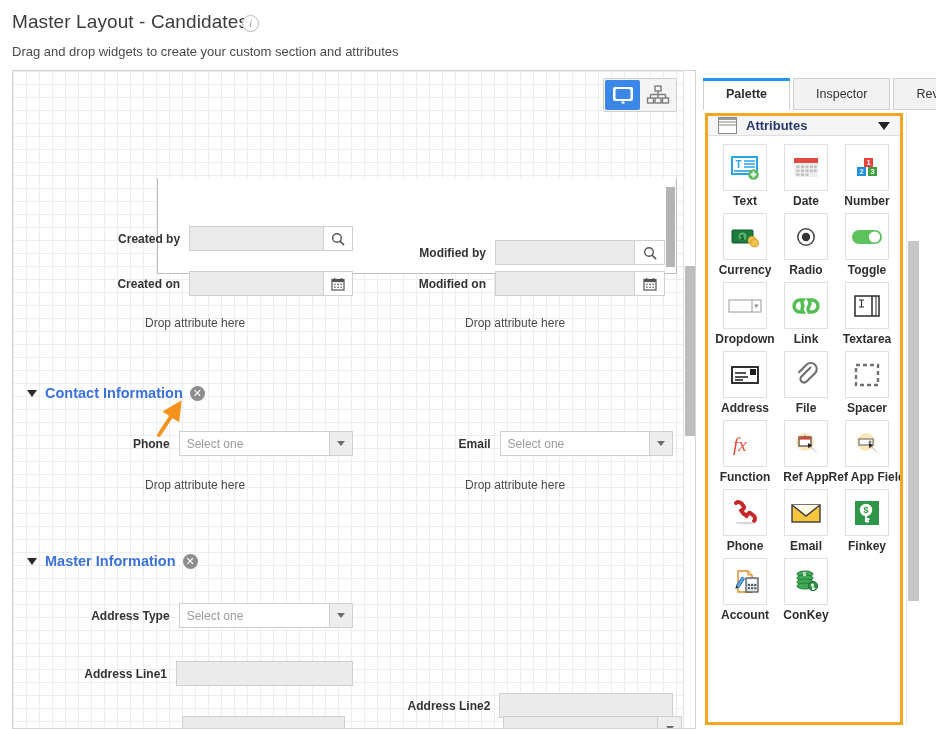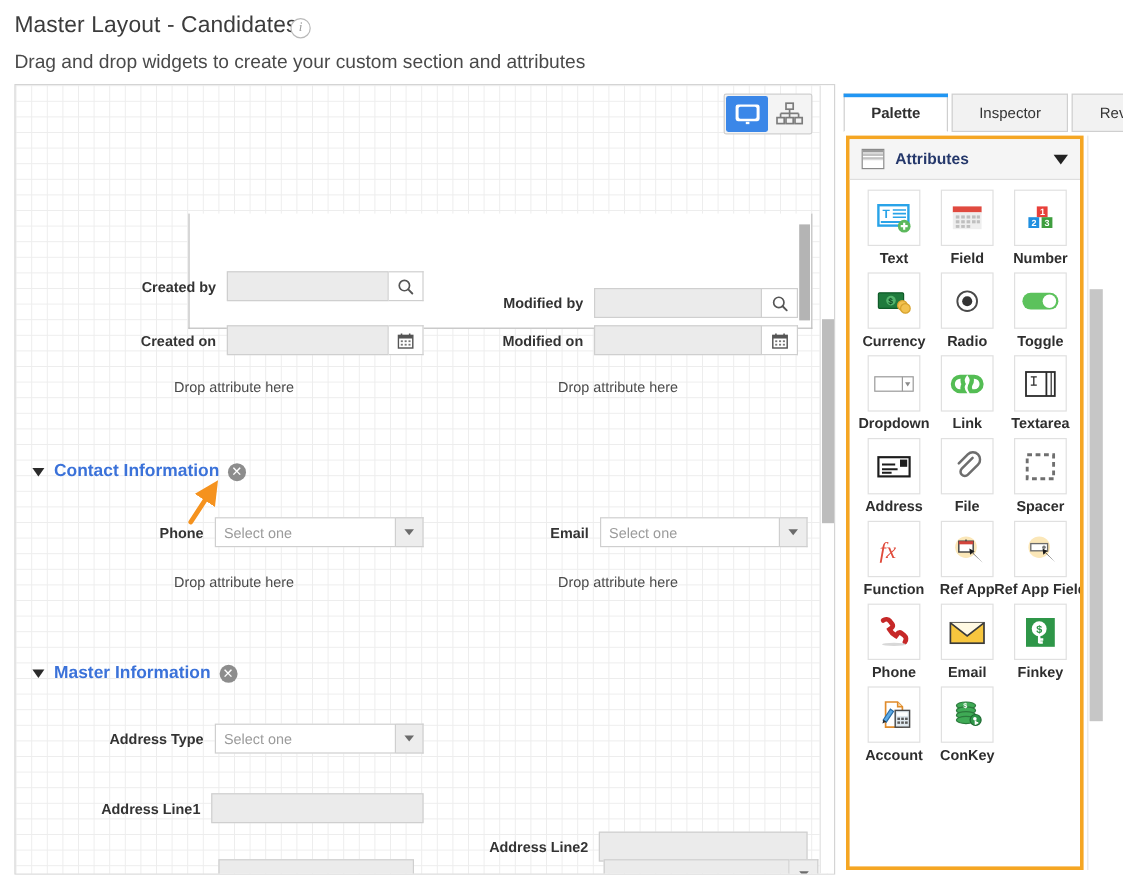--- a/index.html
+++ b/index.html
@@ -22,21 +22,21 @@
   .info-icon {
     position: absolute; left: 242px; top: 15px;
     width: 17px; height: 17px; border-radius: 50%;
     background: #ffffff; border: 1px solid #b9b9b9;
     color: #9a9a9a; font-size: 11px; font-style: italic;
     font-family: "Liberation Serif", serif;
     line-height: 15px; text-align: center; cursor: pointer;
   }
   .page-sub {
     position: absolute; left: 12px; top: 44px;
-    font-size: 16px; color: #4a4a4a;
+    font-size: 13px; color: #4a4a4a;
   }
 
   
   .canvas-wrap {
     position: absolute; left: 12px; top: 70px;
     width: 684px; height: 659px;
     border: 1px solid #d4d4d4;
     background-color: #ffffff;
     background-image:
       linear-gradient(to right, #ededed 1px, transparent 1px),
@@ -172,21 +172,21 @@
     height: 3px; background: #2196f3;
   }
 
   .palette-box {
     position: absolute; left: 2px; top: 35px;
     width: 198px; height: 612px;
     border: 3px solid #f5a623;
     background: #ffffff; overflow: hidden;
   }
   .pal-head {
-    height: 34px; background: #f5f5f5;
+    height: 20px; background: #f5f5f5;
     border-bottom: 1px solid #dedede;
     display: flex; align-items: center; padding: 0 10px;
   }
   .pal-head-icon {
     width: 19px; height: 17px; margin-right: 9px;
     border: 1px solid #8a8a8a; background: #ffffff;
     display: flex; flex-direction: column; overflow: hidden;
   }
   .pal-head-icon i {
     display: block; height: 3px; background: #c2c2c2;
@@ -473,21 +473,21 @@
                   <rect x="10" y="15.5" width="3" height="2.6"></rect>
               <rect x="14.5" y="15.5" width="3" height="2.6"></rect>
                   <rect x="19" y="15.5" width="3" height="2.6"></rect>
               <rect x="23" y="15.5" width="2.6" height="2.6"></rect>
               <rect x="5.5" y="19.5" width="3" height="2.4"></rect>
                   <rect x="10" y="19.5" width="3" height="2.4"></rect>
               <rect x="14.5" y="19.5" width="3" height="2.4"></rect>
             </g>
           </svg>
             </div>
-          <div class="pal-label">Field</div>
+          <div class="pal-label">Date</div>
         </div>
 
         <div class="pal-item">
           <div class="pal-tile">
               <svg width="30" height="28" viewBox="0 0 30 28">
             <rect x="12" y="4" width="9" height="9" fill="#e8403a"></rect>
             <text x="14.6" y="11.3" font-size="7.5" fill="#fff" font-weight="bold" font-family="'Liberation Sans',sans-serif">1</text>
             <rect x="5" y="13" width="9" height="9" fill="#1f8fe0"></rect>
             <text x="7.6" y="20.3" font-size="7.5" fill="#fff" font-weight="bold" font-family="'Liberation Sans',sans-serif">2</text>
             <rect x="16" y="13" width="9" height="9" fill="#3f9e3f"></rect>

